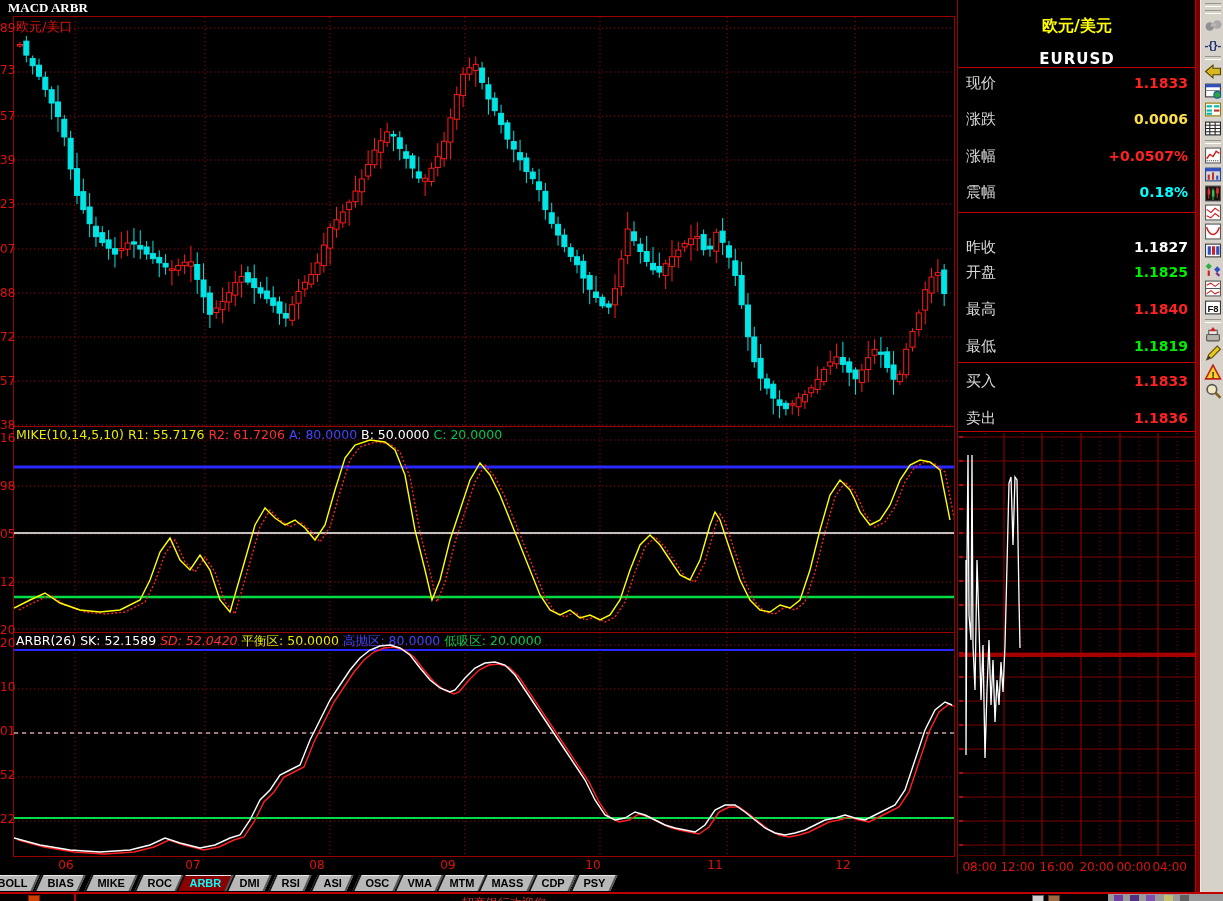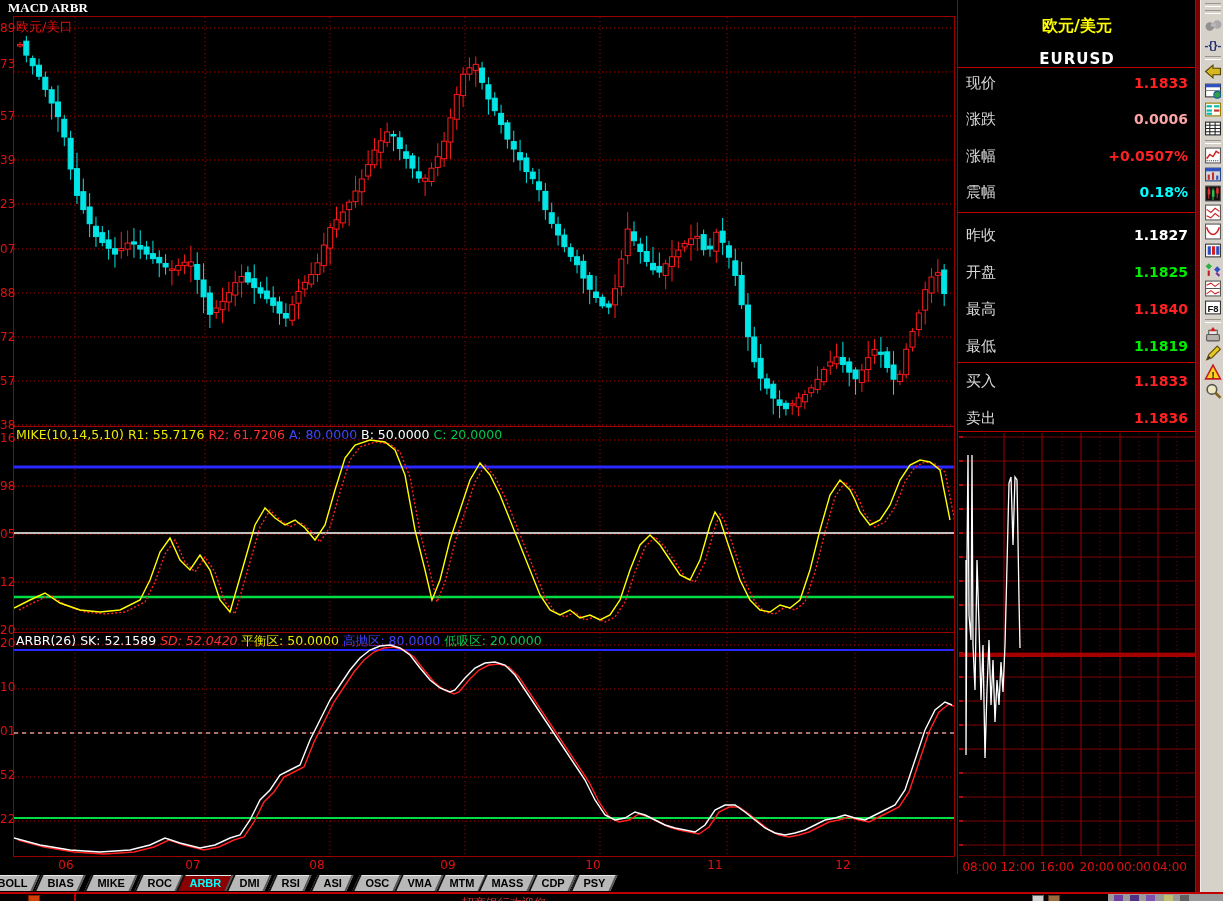--- a/index.html
+++ b/index.html
@@ -461,21 +461,21 @@
         <line x1="959" y1="845" x2="963" y2="845" stroke="#d01010" stroke-width="1.5"></line>
         <line x1="959" y1="655" x2="1195" y2="655" stroke="#a50000" stroke-width="4"></line>
         <polyline points="966,560 966,755 967,560 968,455 969,615 971,640 972,455 973,645 975,690 977,560 979,625 981,700 983,645 985,758 987,690 989,640 991,705 993,660 995,722 997,680 999,705 1001,662 1003,692 1005,645 1007,565 1009,483 1011,477 1013,545 1015,477 1017,480 1019,600 1020,648" fill="none" stroke="#ffffff" stroke-width="1.3"></polyline>
         <line x1="959" y1="432" x2="1195" y2="432" stroke="#b00000" stroke-width="1"></line>
         <line x1="959" y1="856" x2="1195" y2="856" stroke="#b00000" stroke-width="1"></line>
       </g>
   </svg>
 
   <div id="labels">
       <div class="abs redtxt axis-lab" style="left:0px;top:21px">89</div>
-      <div class="abs redtxt axis-lab" style="left:0px;top:57px">73</div>
+      <div class="abs redtxt axis-lab" style="left:0px;top:63px">73</div>
       <div class="abs redtxt axis-lab" style="left:0px;top:109px">57</div>
       <div class="abs redtxt axis-lab" style="left:0px;top:153px">39</div>
       <div class="abs redtxt axis-lab" style="left:0px;top:197px">23</div>
       <div class="abs redtxt axis-lab" style="left:0px;top:242px">07</div>
       <div class="abs redtxt axis-lab" style="left:0px;top:286px">88</div>
       <div class="abs redtxt axis-lab" style="left:0px;top:330px">72</div>
       <div class="abs redtxt axis-lab" style="left:0px;top:374px">57</div>
       <div class="abs redtxt axis-lab" style="left:0px;top:418px">38</div>
       <div class="abs redtxt axis-lab" style="left:0px;top:431px">16</div>
       <div class="abs redtxt axis-lab" style="left:0px;top:479px">98</div>
@@ -506,31 +506,31 @@
     <div class="abs qtitle" style="left:0;top:8px">欧元/美元</div>
     <div class="abs qsym" style="left:0;top:42px">EURUSD</div>
   </div>
   <div id="qrows">
       <div class="qrow" style="top: 74px;">
         <span class="ql">现价</span>
         <span class="qv" style="color: rgb(255, 34, 34);">1.1833</span>
       </div>
       <div class="qrow" style="top: 110px;">
         <span class="ql">涨跌</span>
-        <span class="qv" style="color: #fca5a5;">0.0006</span>
+        <span class="qv" style="color: #fde047;">0.0006</span>
       </div>
       <div class="qrow" style="top: 147px;">
         <span class="ql">涨幅</span>
         <span class="qv" style="color: rgb(255, 34, 34);">+0.0507%</span>
       </div>
       <div class="qrow" style="top: 183px;">
         <span class="ql">震幅</span>
         <span class="qv" style="color: rgb(0, 255, 255);">0.18%</span>
       </div>
-      <div class="qrow" style="top: 226px; text-decoration: underline;">
+      <div class="qrow" style="top: 238px; text-decoration: underline;">
         <span class="ql">昨收</span>
         <span class="qv" style="color: rgb(255, 255, 255);">1.1827</span>
       </div>
       <div class="qrow" style="top: 263px;">
         <span class="ql">开盘</span>
         <span class="qv" style="color: rgb(0, 238, 0);">1.1825</span>
       </div>
       <div class="qrow" style="top: 300px;">
         <span class="ql">最高</span>
         <span class="qv" style="color: rgb(255, 34, 34);">1.1840</span>

